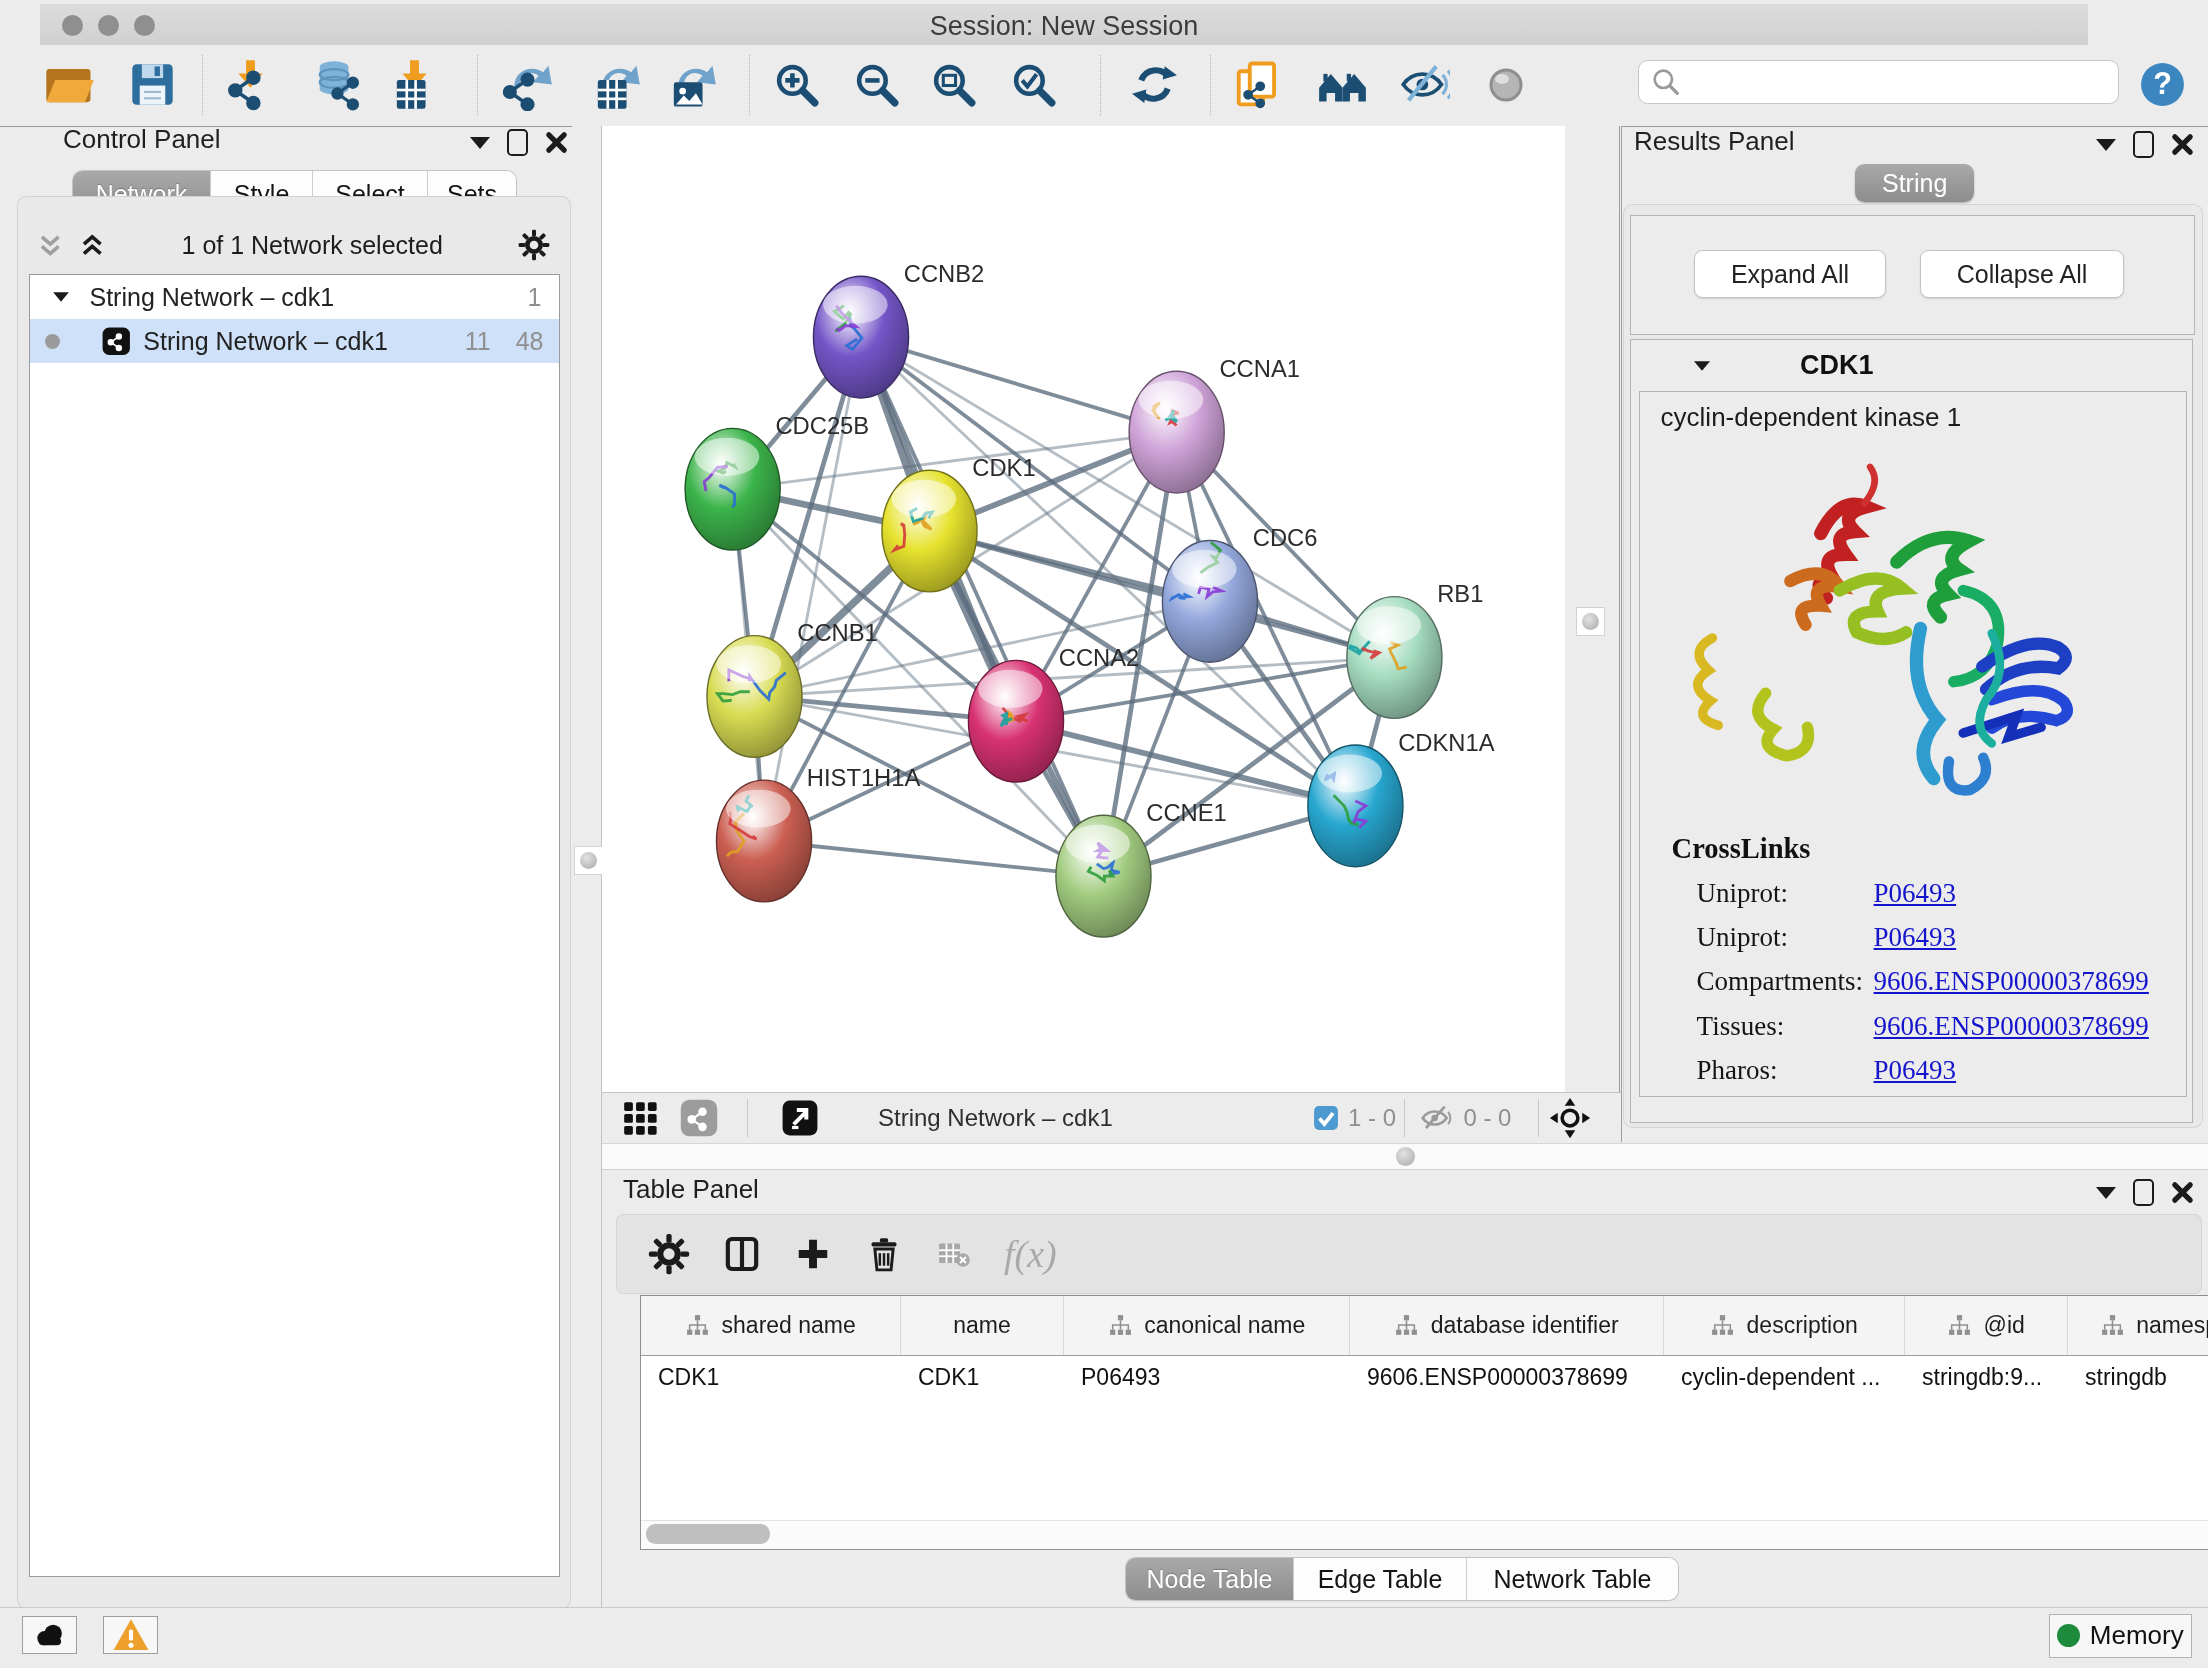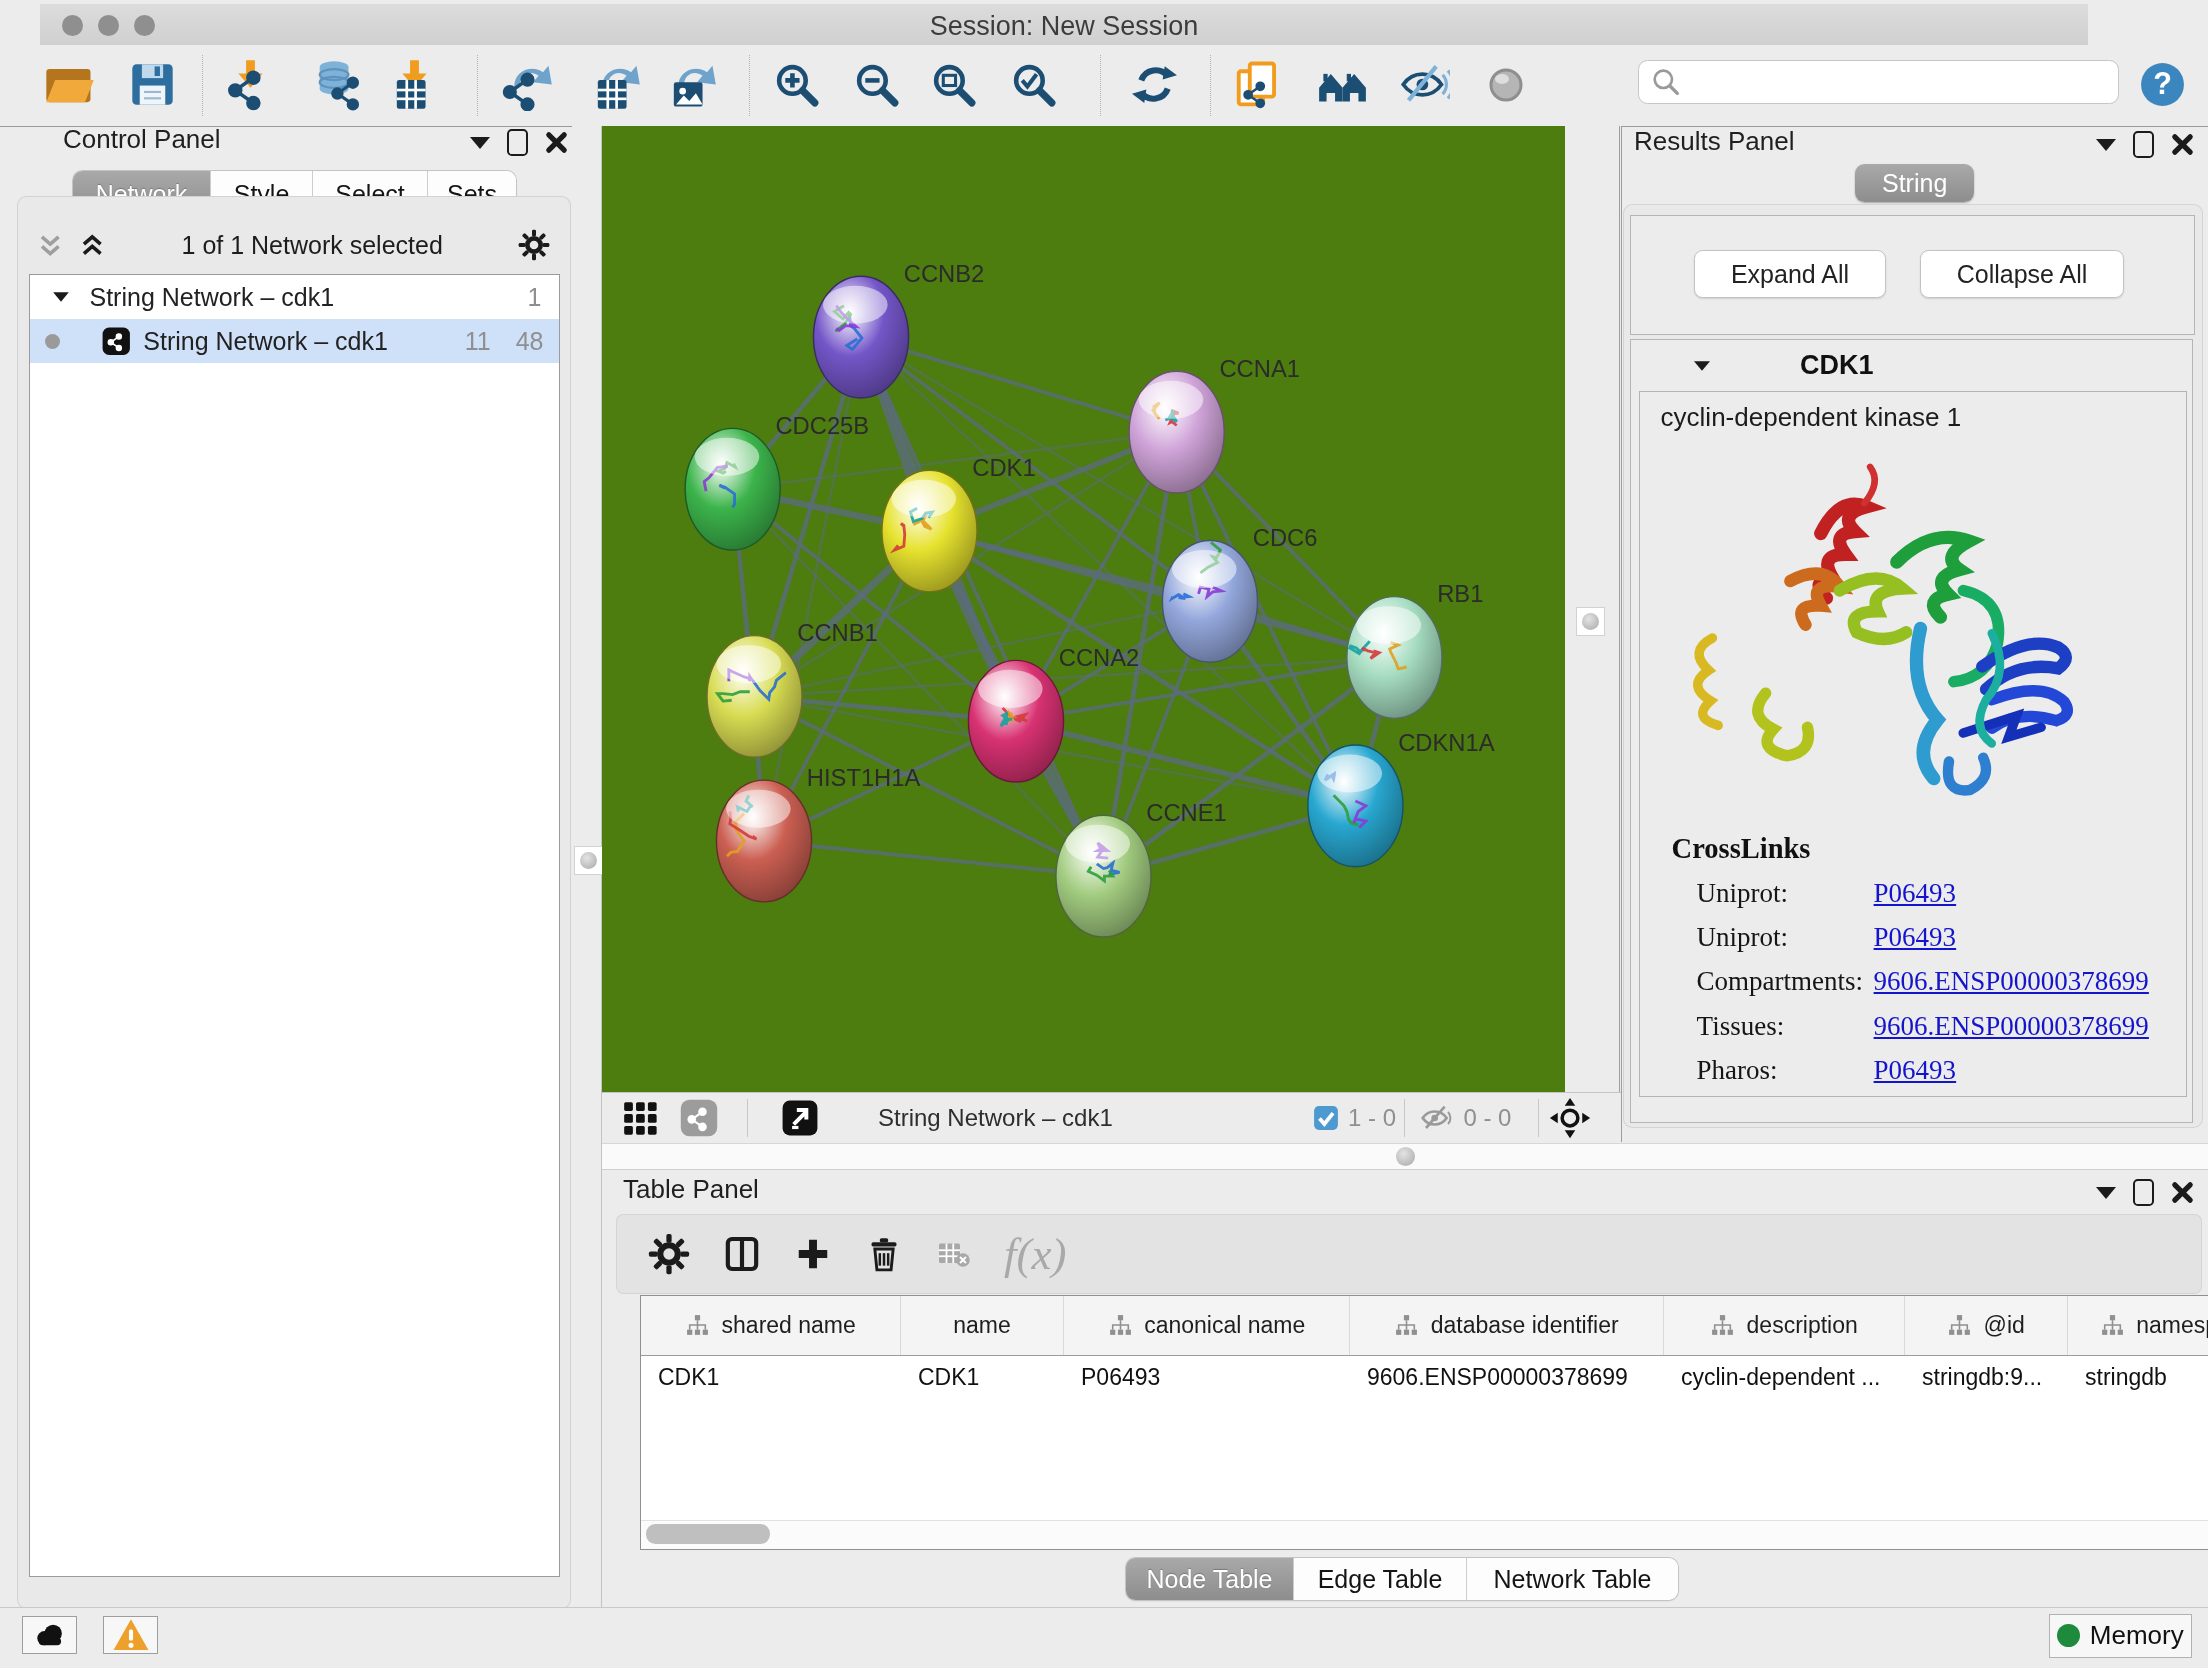--- a/index.html
+++ b/index.html
@@ -44,21 +44,21 @@
   .tree-row.sel{background:#cfe1f8;}
   .gray-num{color:#8f8f8f;}
   
   .vstrip{background:#ececec;}
   .handle-sq{width:27px;height:27px;background:#fff;border:1px solid #d2d2d2;display:flex;
     align-items:center;justify-content:center;}
   .handle-dot{width:17px;height:17px;border-radius:50%;
     background:radial-gradient(circle at 40% 35%, #e3e3e3,#b9b9b9 70%,#a6a6a6);}
   .hstrip{background:#fafafa;border-top:1.9px solid #d6d6d6;border-bottom:1.9px solid #cfcfcf;}
   
-  .net-canvas{left:602px;top:126px;width:963px;height:966px;background:#4d7c0f;}
+  .net-canvas{left:602px;top:126px;width:963px;height:966px;background:#ffffff;}
   .net-status{left:602px;top:1092px;width:1019px;height:49px;background:#ececec;border-top:1px solid #c4c4c4;}
   .ns-item{top:7.6px;display:flex;align-items:center;height:34px;}
   .ns-sep{top:5.7px;height:38px;border-left:1px solid #c8c8c8;}
   .ns-text{font-size:24px;color:#2e2e2e;}
   .ns-count{font-size:24px;color:#8f8f8f;}
   .node-label{font-size:25px;fill:#2b2b2b;font-family:"Liberation Sans",sans-serif;}
   
   .rp-title{left:1634px;top:126px;}
   .rp-btns{left:2096px;top:131px;width:105px;display:flex;gap:17px;align-items:center;}
   .rp-tab{left:1855px;top:164px;height:38px;padding:0 27px;display:flex;align-items:center;
@@ -77,21 +77,21 @@
   .xl{font-family:"Liberation Serif",serif;}
   .xl-title{font-size:28.5px;font-weight:bold;color:#111;}
   .xl-row{display:flex;font-size:27px;margin-top:13.3px;}
   .xl-label{width:177px;color:#151515;}
   .xl-link{color:#1414cc;text-decoration:underline;}
   
   .tp-title{left:623px;top:1174px;}
   .tp-btns{left:2096px;top:1179px;width:105px;display:flex;gap:17px;align-items:center;}
   .tp-toolbar{left:616px;top:1214px;width:1586px;height:80px;background:#e3e3e3;border-radius:7.6px;
     box-shadow:inset 0 0 0 1px #d5d5d5;display:flex;align-items:center;gap:32px;padding-left:32px;box-sizing:border-box;}
-  .fx{font-family:"Liberation Serif",serif;font-style:italic;font-size:45px;color:#a9a9a9;}
+  .fx{font-family:"Liberation Serif",serif;font-style:italic;font-size:38px;color:#a9a9a9;}
   .tp-table{left:616px;top:1295px;width:1586px;height:255px;background:#fff;border:1.9px solid #8f8f8f;
     box-sizing:border-box;overflow:hidden;margin-left:24px;}
   .th-row{display:flex;height:59px;background:#f4f4f4;border-bottom:1.9px solid #9c9c9c;}
   .th{display:flex;align-items:center;justify-content:center;gap:11.4px;font-size:23px;color:#1e1e1e;
     border-right:1px solid #d9d9d9;box-sizing:border-box;flex:none;}
   .td-row{display:flex;height:42px;align-items:center;}
   .td{font-size:23px;color:#111;padding-left:17px;box-sizing:border-box;flex:none;white-space:nowrap;overflow:hidden;}
   .tp-scroll{position:absolute;left:0;bottom:0;width:100%;height:28.5px;background:#fbfbfb;border-top:1px solid #e2e2e2;}
   .tp-thumb{position:absolute;left:4.8px;top:3.8px;width:124px;height:20px;background:#bfbfbf;border-radius:9.5px;}
   .tp-tabs{left:1126px;top:1558px;height:42px;}

